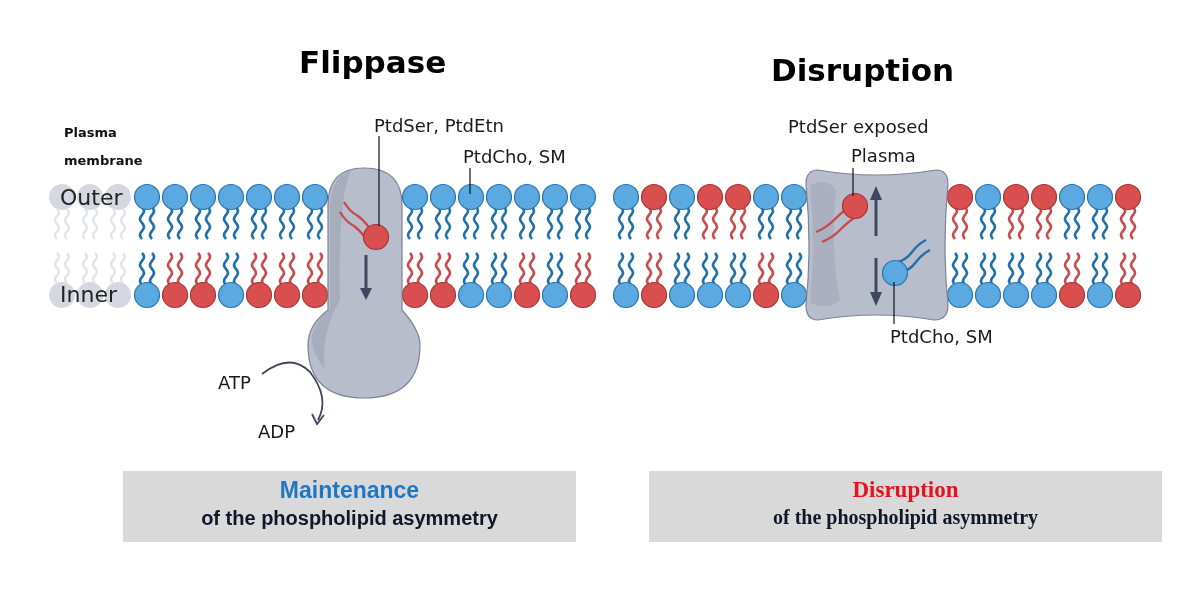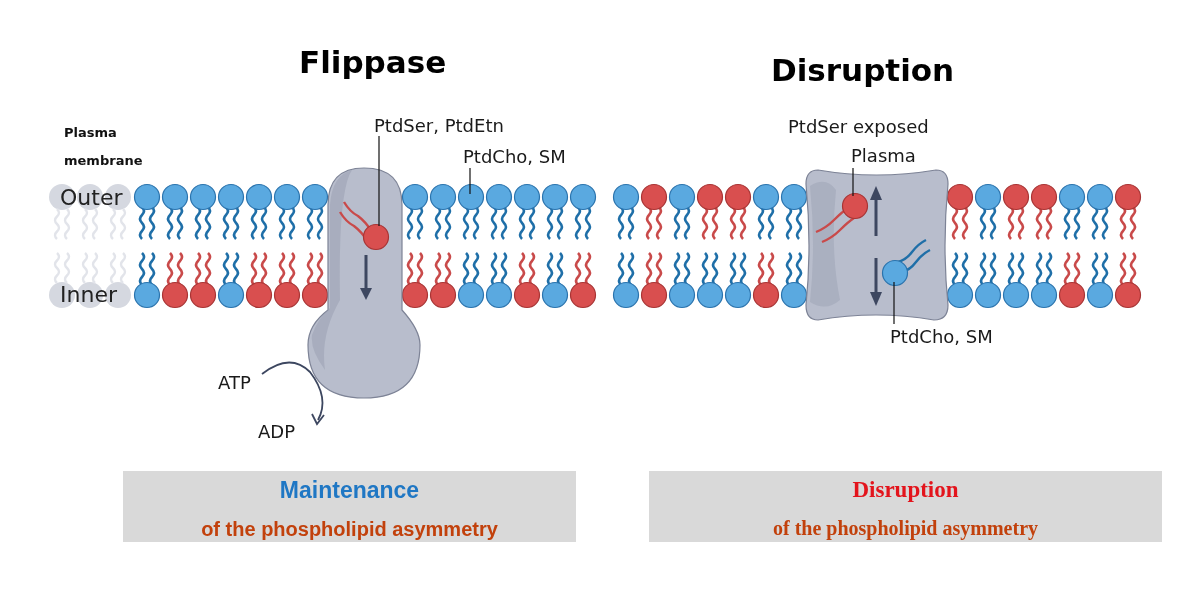--- a/index.html
+++ b/index.html
@@ -3,21 +3,21 @@
 <meta charset="utf-8">
 <style>
   html,body{margin:0;padding:0;background:#ffffff;}
   body{width:1182px;height:595px;position:relative;overflow:hidden;font-family:"Liberation Sans",sans-serif;}
   .title{position:absolute;font-family:"DejaVu Sans",sans-serif;font-weight:bold;font-size:31px;color:#000;}
   .lbl{position:absolute;font-family:"DejaVu Sans",sans-serif;font-size:18px;color:#1a1a1a;white-space:nowrap;}
   .pm{position:absolute;font-family:"DejaVu Sans",sans-serif;font-weight:bold;font-size:13px;line-height:28px;color:#111;}
   .side{position:absolute;font-family:"DejaVu Sans",sans-serif;font-size:22px;color:#222;}
   .box{position:absolute;background:#d9d9d9;text-align:center;font-family:"Liberation Sans",sans-serif;font-weight:bold;}
   .box .h{font-size:23px;margin-top:6px;}
-  .box .s{font-size:20px;color:#c2410c;margin-top:14px;}
+  .box .s{font-size:20px;color:#0f172a;margin-top:3px;}
   svg{position:absolute;left:0;top:0;}
 </style>
 </head>
 <body>
 
 <svg id="art" width="1182" height="595">
     <circle cx="62" cy="197" r="13" fill="#d5d8e0"></circle>
     <circle cx="62" cy="295" r="13" fill="#d5d8e0"></circle>
     <path d="M57,209 q4,3.75 0,7.5 q-4,3.75 0,7.5 q4,3.75 0,7.5 q-4,3.75 0,7.5" fill="none" stroke="#e2e4ea" stroke-width="2.4"></path>
     <path d="M57,253 q4,3.75 0,7.5 q-4,3.75 0,7.5 q4,3.75 0,7.5 q-4,3.75 0,7.5" fill="none" stroke="#e2e4ea" stroke-width="2.4"></path>

